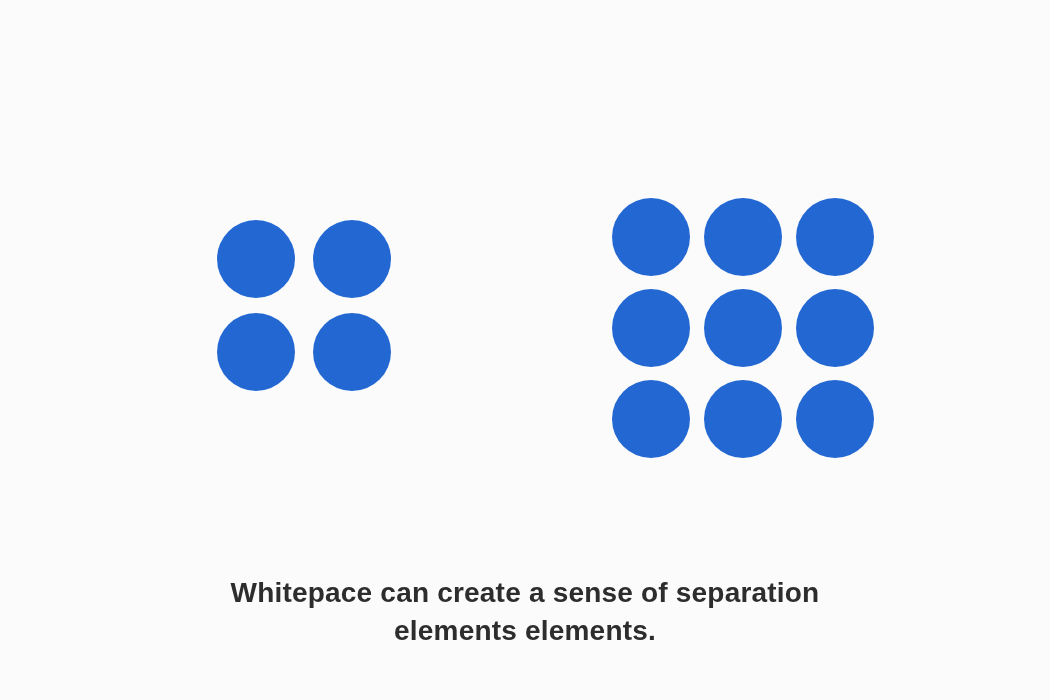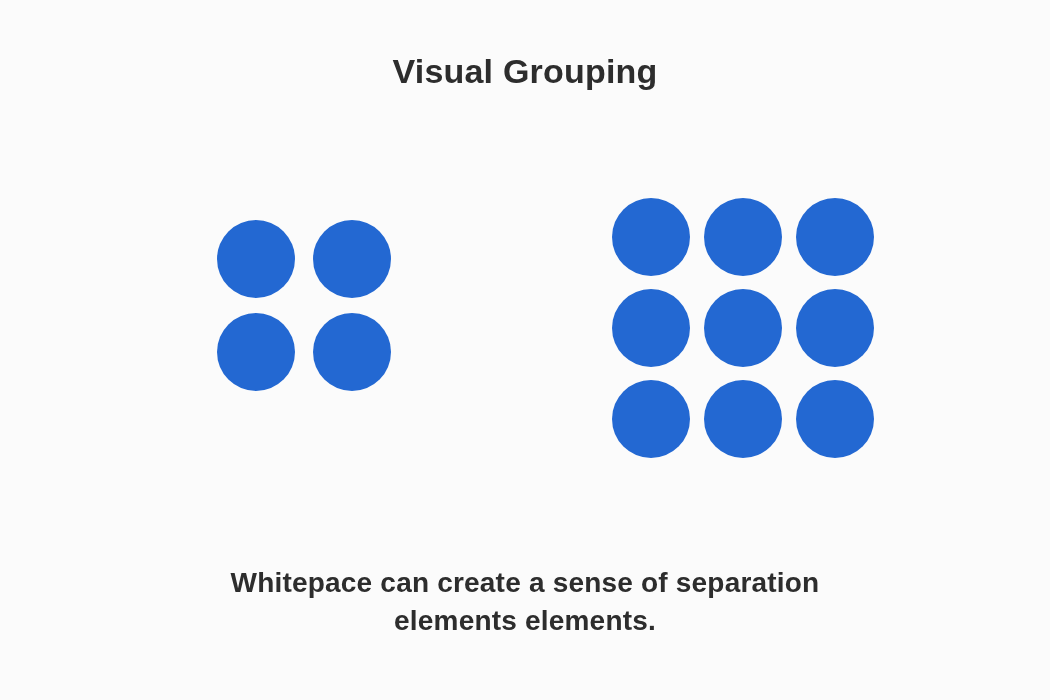--- a/index.html
+++ b/index.html
@@ -58,35 +58,34 @@
     width: var(--dot-size);
     height: var(--dot-size);
     border-radius: 50%;
     background: var(--dot-color);
   }
   .caption {
     position: absolute;
     top: 558px;
     left: 0;
     right: 0;
-    margin: 6px;
+    margin: 16px;
     text-align: center;
     font-size: 28px;
     font-weight: 700;
     line-height: 38px;
     letter-spacing: 0.2px;
     color: var(--text-color);
   }
 </style>
 </head>
 <body>
 
 <main class="canvas">
 
-  <h1 class="title">Visual Grouping</h1>
 
   <div class="dot-group group-small" style="grid-template-columns: repeat(2, var(--dot-size));">
       <div class="dot"></div>
       <div class="dot"></div>
       <div class="dot"></div>
       <div class="dot"></div>
     </div>
 
   <div class="dot-group group-large" style="grid-template-columns: repeat(3, var(--dot-size));">
       <div class="dot"></div>

